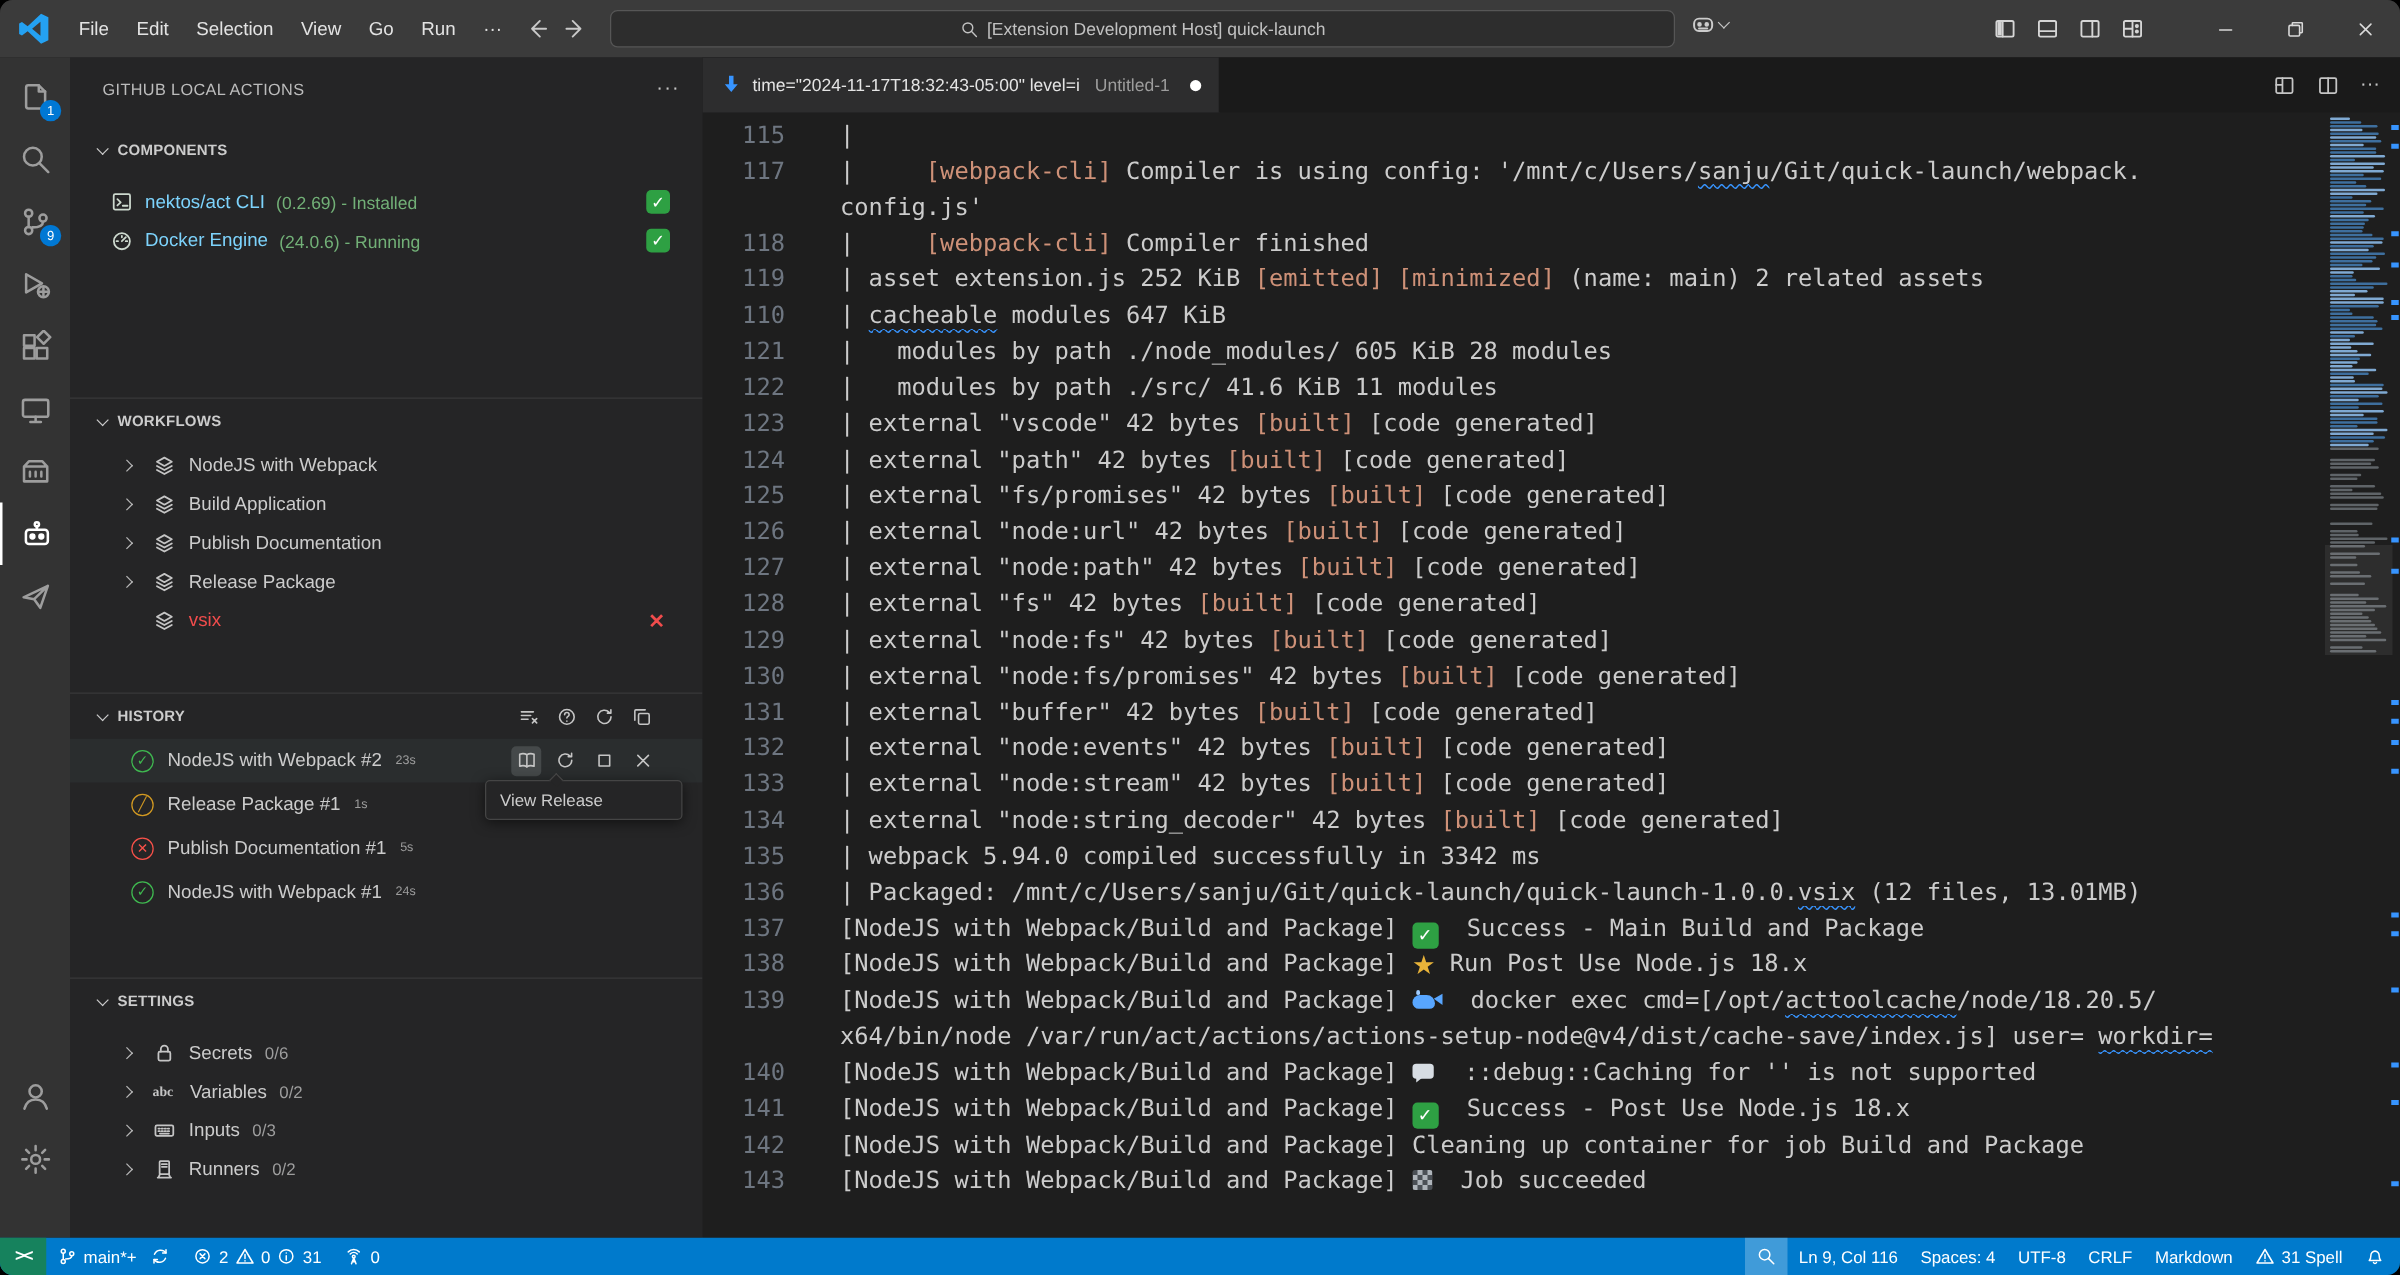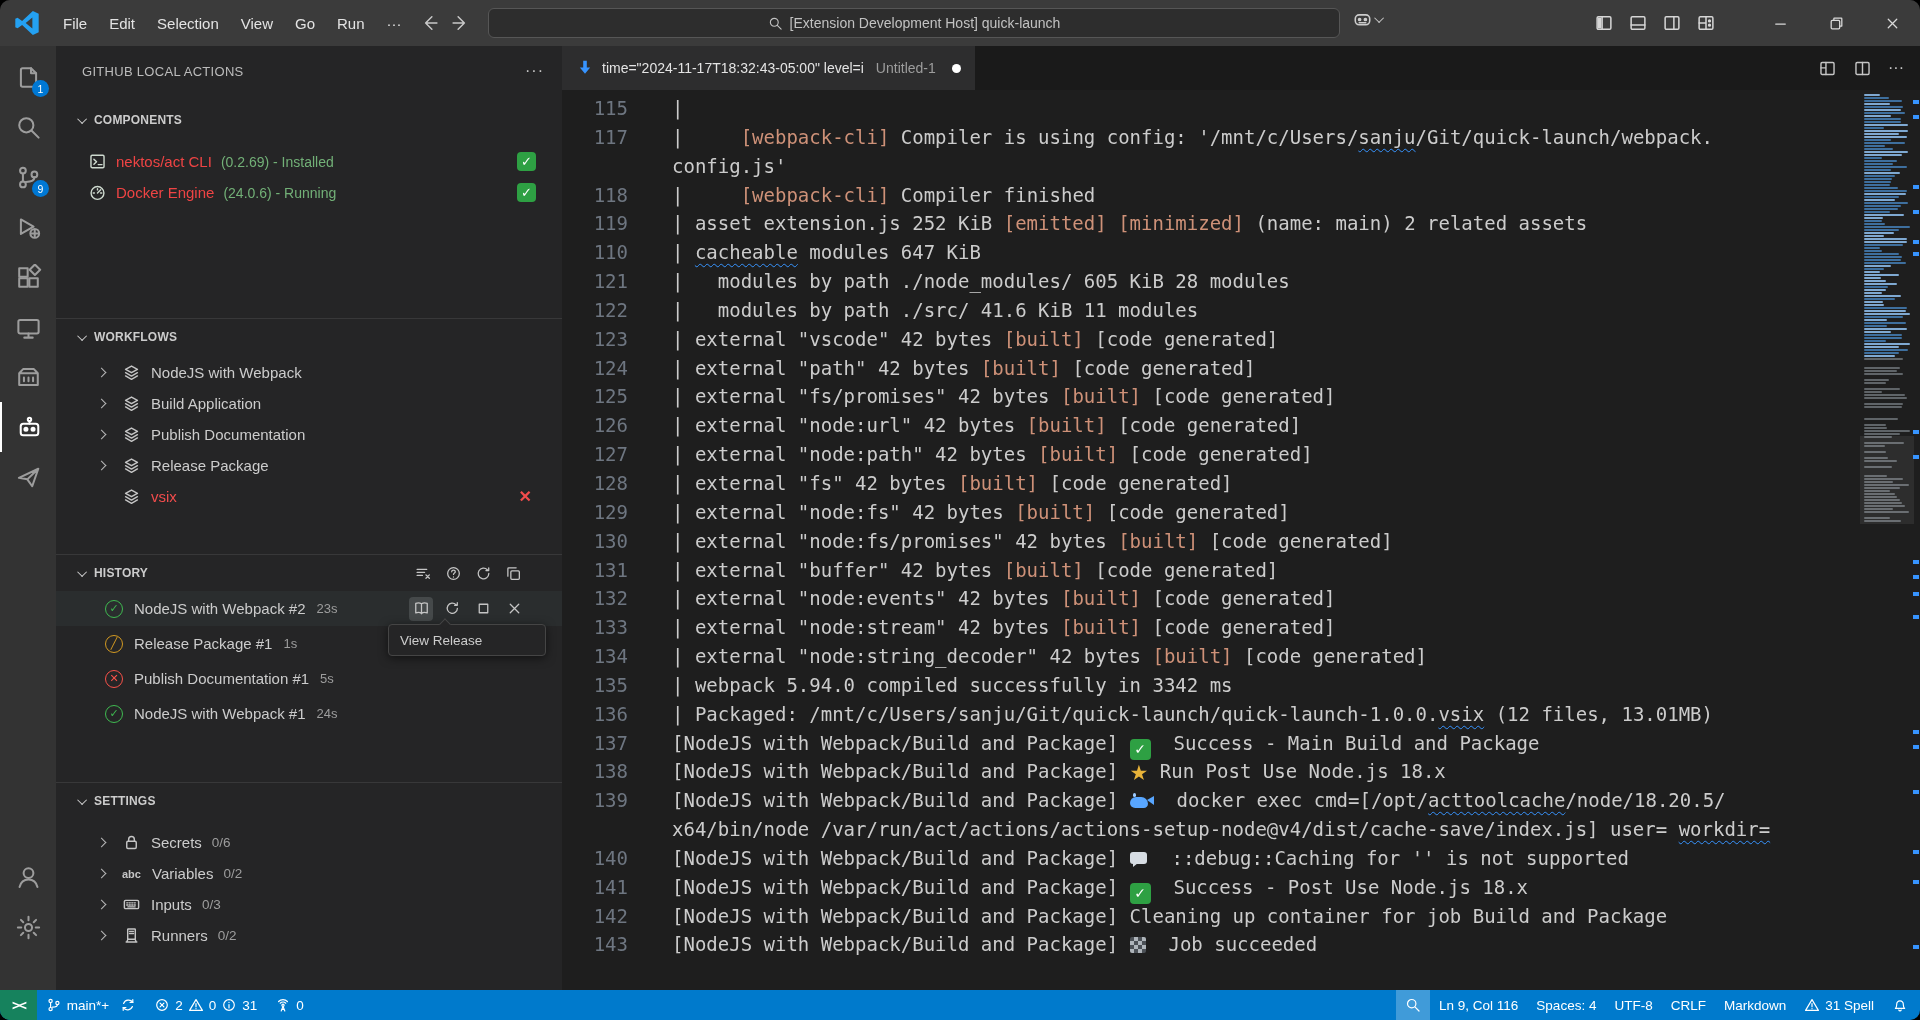--- a/index.html
+++ b/index.html
@@ -40,45 +40,45 @@
   .section { position:absolute; left:0; right:0; }
   .section.bordered { border-top:1px solid rgba(128,128,128,.22); }
   .sec-head { height:24px; display:flex; align-items:center; padding-left:24px; gap:5px; font-size:12px; font-weight:bold; color:#cccccc; letter-spacing:.2px; }
   .sec-head .cv { margin-right:2px; }
   .sec-actions { margin-left:auto; display:flex; gap:13px; padding-right:40px; color:#c5c5c5; }
   .sec-actions .ic { width:17px; height:17px; }
   .cv { display:inline-block; width:7px; height:7px; border-left:1.6px solid #cccccc; border-bottom:1.6px solid #cccccc; transform:rotate(-45deg) translateY(-2px); }
   .cv.right { transform:rotate(-135deg); }
   .row-item { height:31px; display:flex; align-items:center; font-size:15px; }
   .comp-row { padding-left:32px; padding-right:26px; gap:9px; }
-  .comp-name { color:#ef4444; }
+  .comp-name { color:#7dd3fc; }
   .comp-detail { color:#72b077; font-size:14px; }
   .checkbox { margin-left:auto; width:19px; height:19px; border-radius:4px; background:#2ea043; color:#fff; font-size:13px; display:flex; align-items:center; justify-content:center; }
   .wf-row { padding-left:42px; gap:10px; }
   .wf-row .cvslot { width:14px; display:flex; }
   .wf-row .ic { width:19px; height:19px; color:#c5c5c5; }
   .wf-label { color:#cccccc; }
   .wf-label.err { color:#f14c4c; }
   .wf-x { margin-left:auto; margin-right:30px; color:#f14c4c; font-size:16px; font-weight:bold; }
   .hist-row { height:35px; padding-left:49px; gap:11px; padding-right:36px; }
   .hist-row.hover { background:#2a2d2e; }
   .st-circle { width:18px; height:18px; border-radius:50%; border:1.6px solid; display:flex; align-items:center; justify-content:center; font-size:11px; flex:0 0 18px; }
   .st-success { border-color:#3fb950; color:#3fb950; }
   .st-cancel  { border-color:#d29922; color:#d29922; }
   .st-fail    { border-color:#f85149; color:#f85149; }
-  .hist-dur { color:#9d9d9d; font-size:13px; }
+  .hist-dur { color:#9d9d9d; font-size:10px; }
   .hist-actions { margin-left:auto; display:flex; align-items:center; gap:7px; }
   .hist-actions .act { width:24px; height:24px; display:flex; align-items:center; justify-content:center; border-radius:4px; color:#c5c5c5; }
   .hist-actions .act.hovered { background:#45494a; }
   .hist-actions .ic { width:17px; height:17px; }
   .act-green { color:#89d185; }
   .set-row { padding-left:42px; gap:10px; }
   .set-row .ic { width:18px; height:18px; color:#c5c5c5; }
   .set-count { color:#9d9d9d; font-size:13.5px; }
-  .abc-ic { font-size:11px; font-weight:bold; color:#c5c5c5; width:20px; }
+  .abc-ic { font-size:11px; font-weight:bold; color:#c5c5c5; width:20px;font-family:Liberation Serif, serif; }
   .tooltip { position:absolute; left:332px; top:578px; width:158px; height:32px; background:#252526; border:1px solid #454545; border-radius:4px; box-shadow:0 2px 10px rgba(0,0,0,.55); display:flex; align-items:center; padding-left:11px; font-size:13.5px; color:#cccccc; z-index:5; }
   .tooltip .caret { position:absolute; top:-5px; left:52px; width:8px; height:8px; background:#252526; border-left:1px solid #454545; border-top:1px solid #454545; transform:rotate(45deg); }
 
   
   .editor { flex:1; display:flex; flex-direction:column; background:#1e1e1e; min-width:0; }
   .tabbar { height:44px; background:#1a1a1a; display:flex; align-items:stretch; flex:0 0 44px; }
   .tab { background:#2d2d2e; display:flex; align-items:center; padding:0 14px; gap:8px; font-size:14px; color:#e4e4e4; border-right:1px solid #1a1a1a; }
   .tab .untitled { color:#9d9d9d; margin-left:4px; }
   .tab .moddot { width:9px; height:9px; border-radius:50%; background:#ffffff; margin-left:8px; }
   .tab .ic { width:18px; height:18px; }

